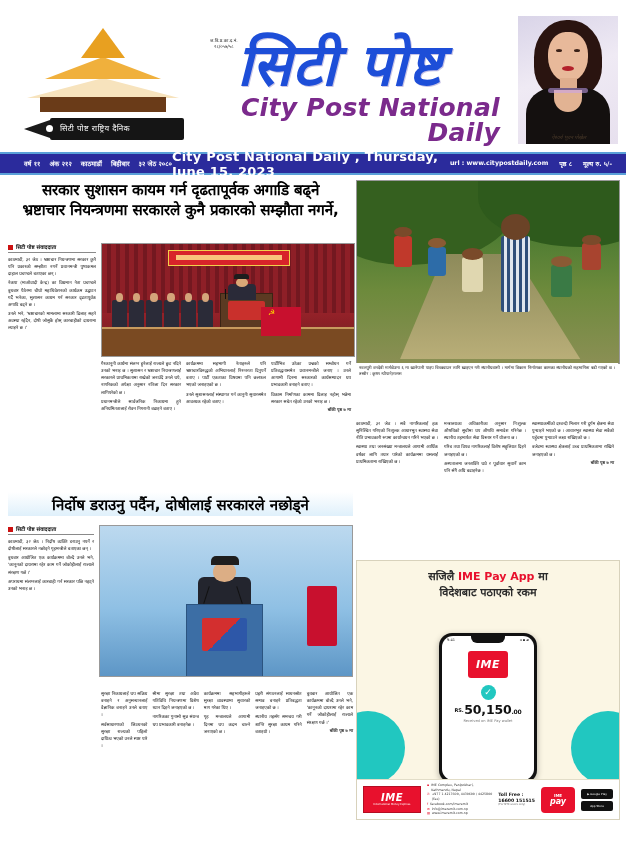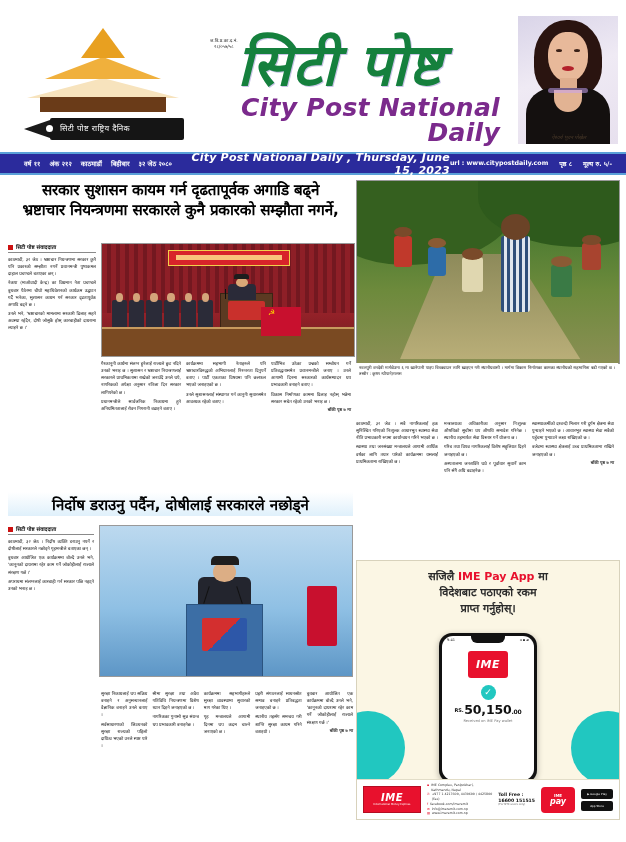--- a/index.html
+++ b/index.html
@@ -22,41 +22,41 @@
   .pen{position:absolute;left:6px;top:88px;width:160px;height:26px;}
   .pen-nib{position:absolute;left:0;top:4px;width:0;height:0;
     border-top:9px solid transparent;border-bottom:9px solid transparent;border-right:26px solid #1a1a1a;}
   .pen-dot{position:absolute;left:22px;top:9px;width:7px;height:7px;border-radius:50%;background:#fff;}
   .pen-body{position:absolute;left:26px;top:2px;width:134px;height:22px;background:#151515;border-radius:2px;}
   .pen-text{position:absolute;left:36px;top:6px;color:#fff;font-size:8px;letter-spacing:.3px;white-space:nowrap;}
 
   .title-block{position:absolute;left:180px;top:22px;width:320px;text-align:center;}
   .reg-no{position:absolute;left:210px;top:38px;font-size:4.5px;line-height:1.35;color:#1a1a1a;text-align:center;}
   .rashtriya{position:absolute;right:14px;top:28px;font-size:17px;font-weight:bold;font-style:italic;color:#1a1a6e;letter-spacing:.5px;}
-  .np-title{font-size:58px;font-weight:bold;font-style:italic;color:#15803d;line-height:.95;
+  .np-title{font-size:58px;font-weight:bold;font-style:italic;color:#1d4ed8;line-height:.95;
     letter-spacing:1px;margin:16px 0 0 0;text-shadow:1px 1px 0 #c8c4e6;}
   .en-title{font-size:25px;font-weight:bold;font-style:italic;color:#7b2a8c;line-height:1;margin-top:2px;letter-spacing:.3px;text-align:right;}
   .model{position:absolute;right:8px;top:16px;width:100px;height:128px;overflow:hidden;}
   .model-bg{position:absolute;inset:0;background:linear-gradient(160deg,#d9d4e8 0%,#efeaf4 45%,#e7e0ee 100%);}
   .m-hair{position:absolute;left:16px;top:4px;width:68px;height:78px;background:#2a1410;border-radius:48% 48% 40% 40%;}
   .m-face{position:absolute;left:30px;top:16px;width:40px;height:50px;background:#e8b99a;border-radius:46% 46% 52% 52%;}
   .m-eye-l{position:absolute;left:38px;top:33px;width:6px;height:3px;background:#3a2118;border-radius:50%;}
   .m-eye-r{position:absolute;left:56px;top:33px;width:6px;height:3px;background:#3a2118;border-radius:50%;}
   .m-lip{position:absolute;left:44px;top:50px;width:12px;height:5px;background:#b3202a;border-radius:50%;}
   .m-neck{position:absolute;left:42px;top:62px;width:17px;height:14px;background:#dfae8e;}
   .m-body{position:absolute;left:8px;top:72px;width:84px;height:58px;background:#14100f;border-radius:26px 26px 0 0;}
   .m-chest{position:absolute;left:36px;top:74px;width:28px;height:22px;background:#e2b393;border-radius:0 0 14px 14px;}
   .m-neck-l{position:absolute;left:30px;top:72px;width:40px;height:5px;background:#c9a2f0;opacity:.55;border-radius:3px;}
   .m-sign{position:absolute;left:6px;bottom:4px;right:4px;font-size:5px;color:#4a3a2a;text-align:center;font-style:italic;}
 
   
   .infobar{position:absolute;left:0;top:152px;width:626px;height:19px;background:#2b2b9c;color:#fff;
     display:flex;align-items:center;border-top:2px solid #5aa0d8;border-bottom:2px solid #5aa0d8;}
   .ib-left{display:flex;gap:9px;padding-left:24px;font-size:6.5px;font-weight:bold;}
-  .ib-center{flex:1;text-align:right;font-size:11px;font-weight:bold;letter-spacing:.2px;font-style:italic;}
+  .ib-center{flex:1;text-align:left;font-size:13px;font-weight:bold;letter-spacing:.2px;}
   .ib-right{display:flex;gap:11px;padding-right:14px;font-size:6.3px;font-weight:bold;}
 
   
   .kicker{display:flex;align-items:center;gap:3px;border-bottom:1px solid #8a8a8a;padding-bottom:1px;margin-bottom:3px;}
   .kicker-sq{width:5px;height:5px;background:#cc1111;flex:none;}
   .kicker-tx{font-size:5.4px;font-weight:bold;color:#111;}
   .body-col{font-size:4.4px;line-height:1.62;text-align:justify;color:#111;}
   .body-col p{margin:0 0 2px 0;}
   .endmark{font-size:4.3px;text-align:right;color:#333;margin-top:2px;font-weight:bold;}
   .photo{position:relative;overflow:hidden;background:#cfcfcf;}
@@ -385,21 +385,20 @@
       <div class="endmark">बाँकी पृष्ठ ७ मा</div>
     </div>
   </div>
 
   <div class="ad">
     <div class="ad-head">
       <div>
         <span>सजिलै </span><span class="hl">IME Pay App</span><span> मा</span>
       </div>
       <div>विदेशबाट पठाएको रकम</div>
-      <div>प्राप्त गर्नुहोस्।</div>
     </div>
 
     <div class="ad-teal-l"></div>
     <div class="ad-teal-r"></div>
 
     <div class="phone">
       <div class="screen">
         <div class="notch"></div>
         <div class="sbar">
           <span>9:41</span>

